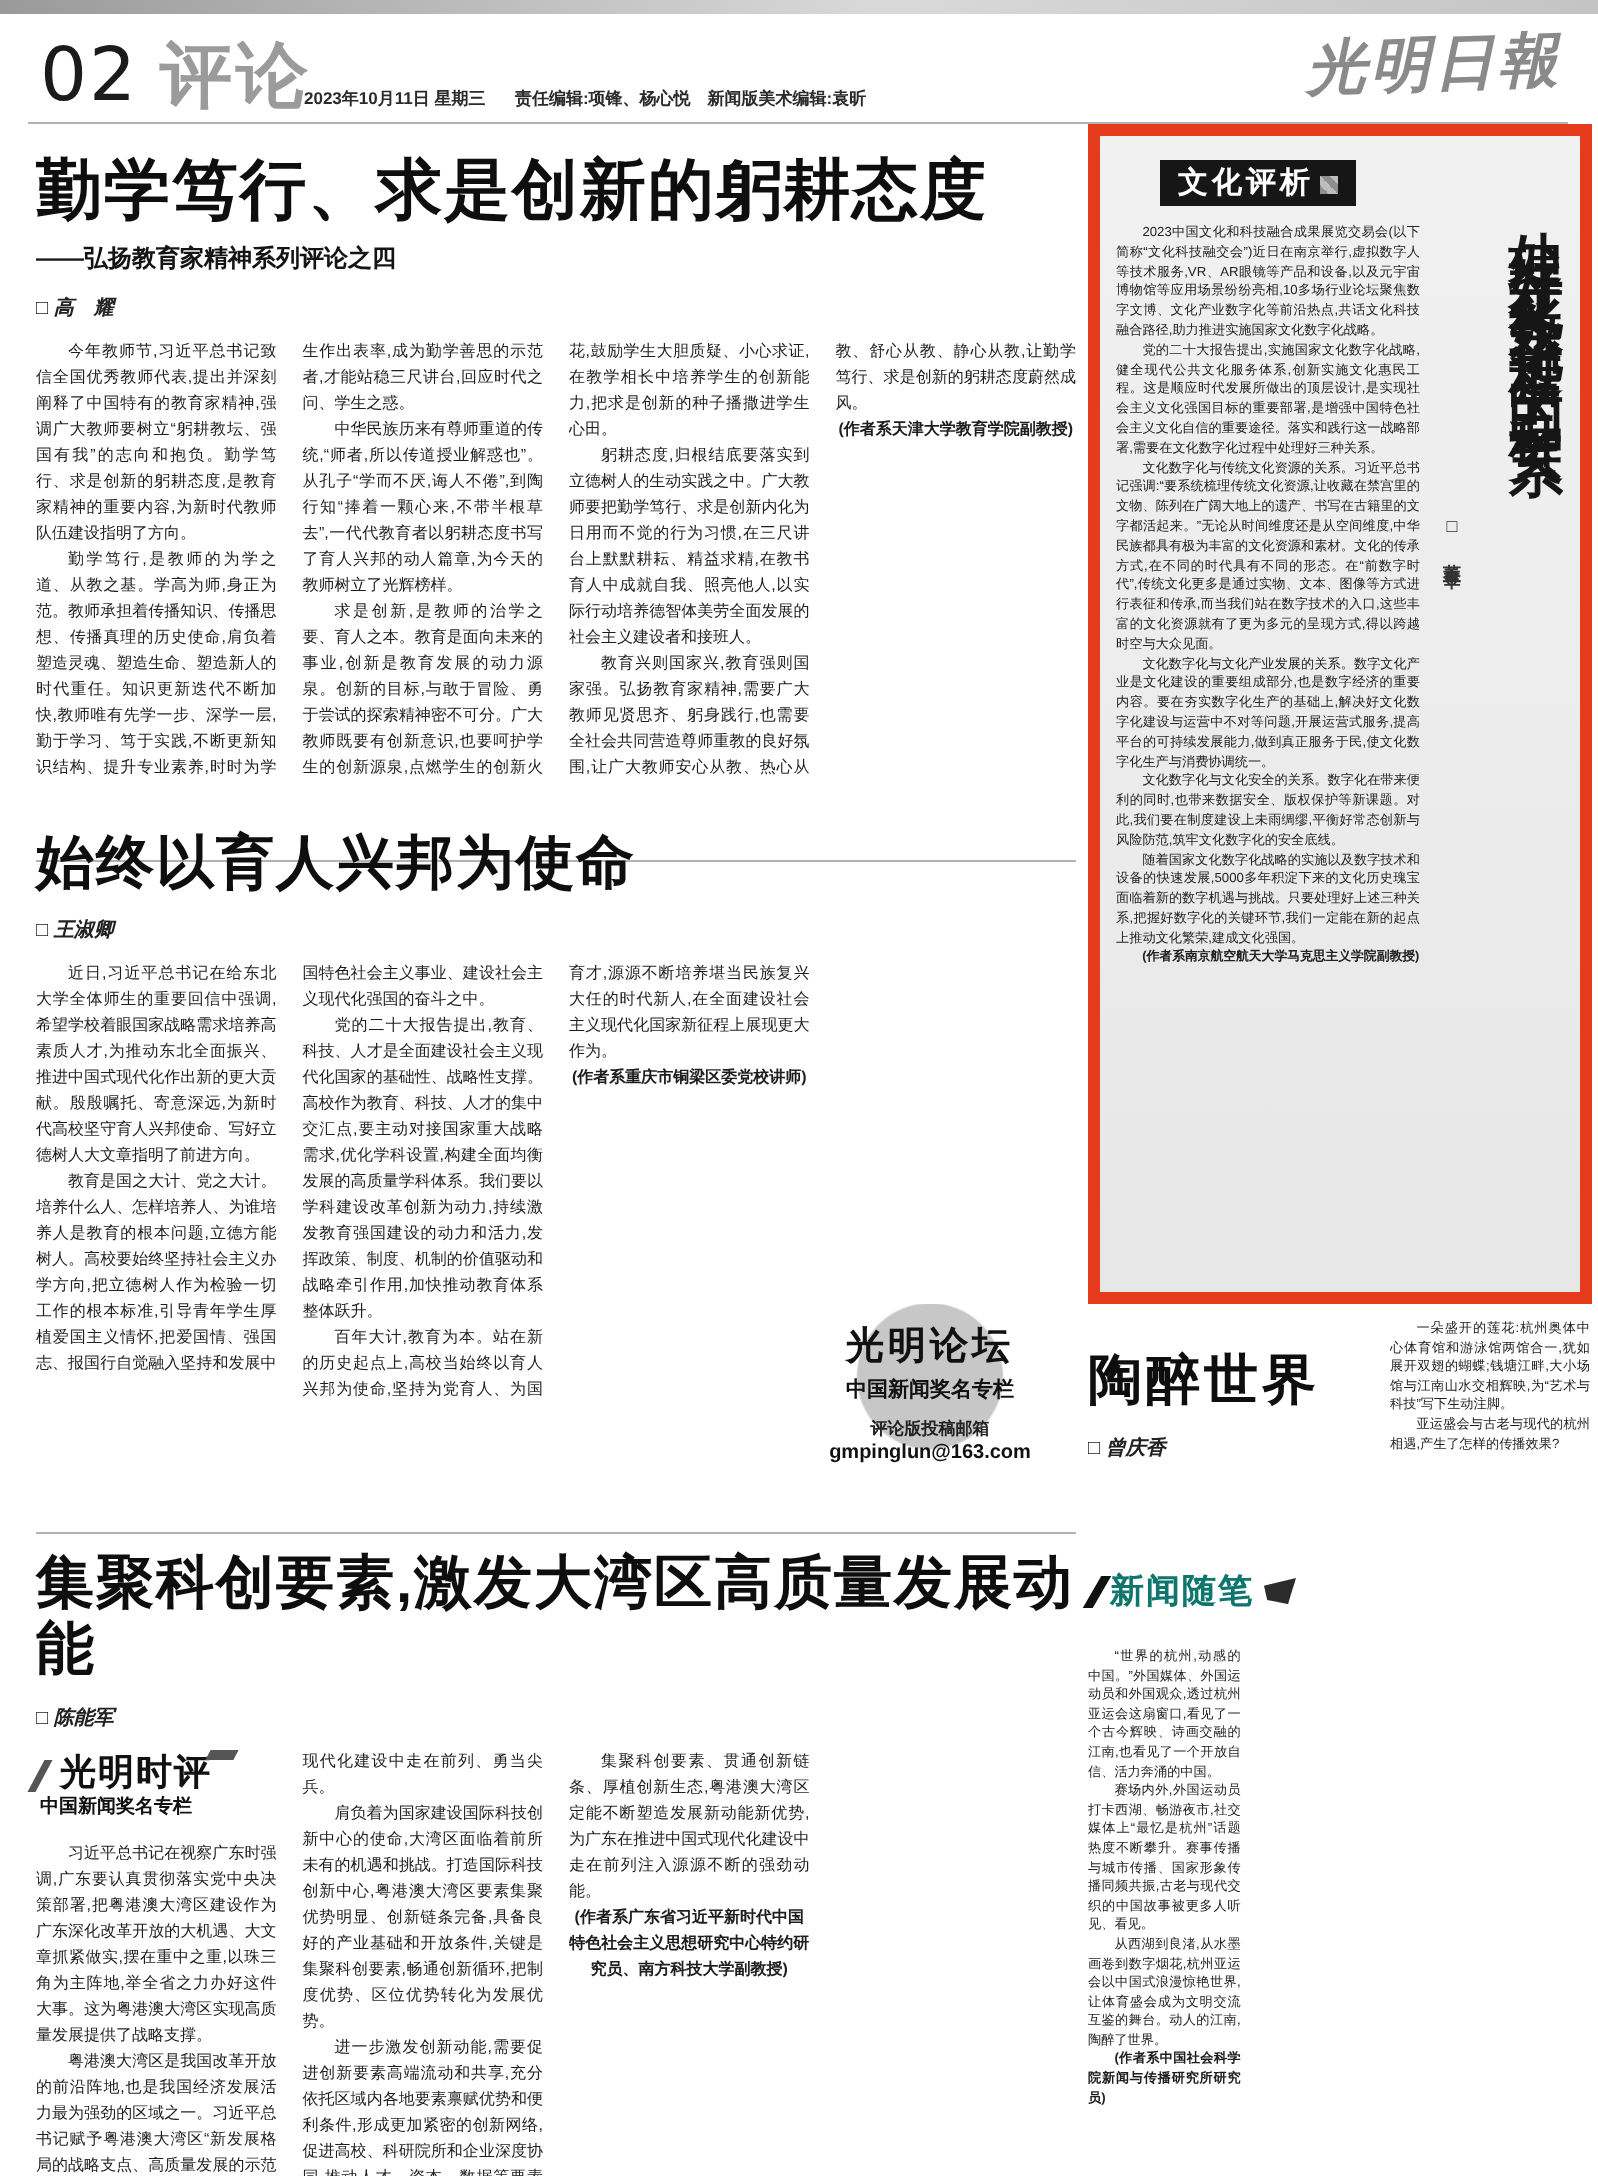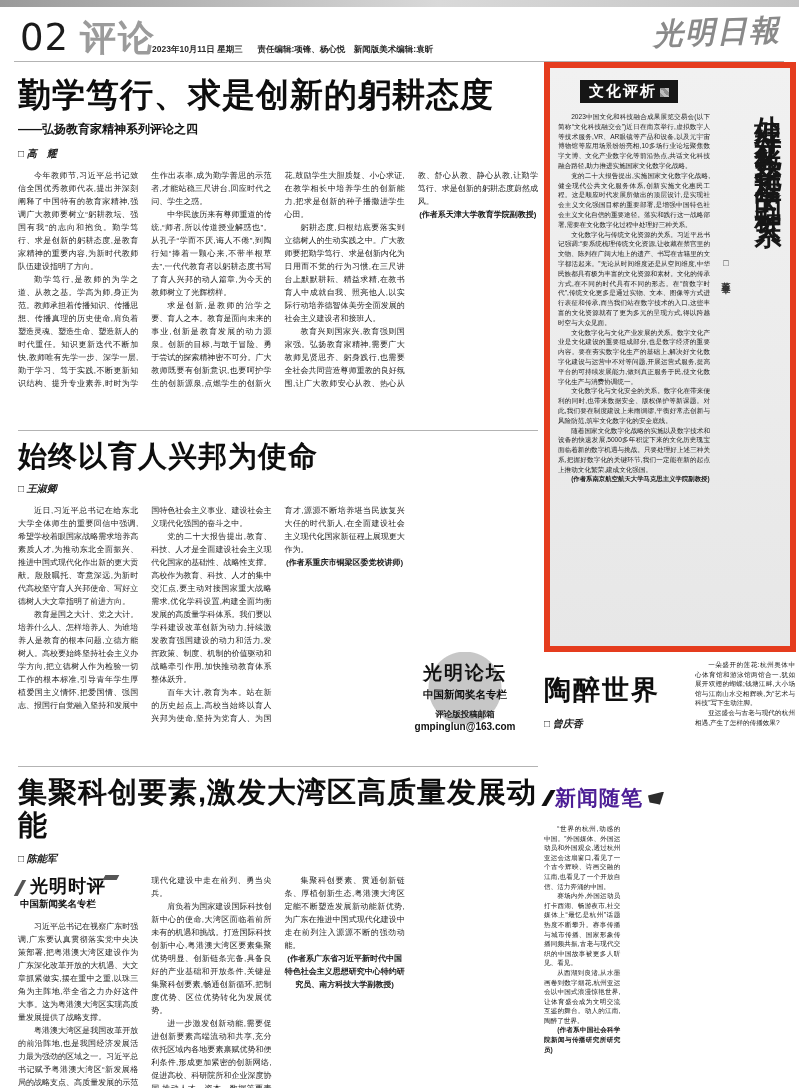--- a/index.html
+++ b/index.html
@@ -52,21 +52,21 @@
   .shiping{break-inside:avoid;margin:4px 10px 10px 2px;}
   .shiping .t{display:inline-block;position:relative;font-size:18px;font-weight:900;color:#111;
               padding:2px 10px;letter-spacing:1px;}
   .shiping .t::before{content:"";position:absolute;left:-2px;top:2px;width:4px;height:16px;
               background:#555;transform:skewX(-28deg);}
   .shiping .t::after{content:"";position:absolute;right:-2px;top:-3px;width:14px;height:5px;
               background:#555;transform:skewX(-28deg);}
   .shiping .s{font-size:9.5px;font-weight:900;color:#111;margin-top:1px;}
   .suibi{left:2px;top:128px;display:flex;align-items:center;}
   .suibi .slash{width:5px;height:16px;background:#111;transform:skewX(-30deg);margin-right:4px;}
-  .suibi .t{font-size:21px;font-weight:900;color:#4c1d95;letter-spacing:1px;}
+  .suibi .t{font-size:17px;font-weight:900;color:#0f766e;letter-spacing:1px;}
   .suibi .fold{width:16px;height:13px;margin-left:5px;background:#2c2c2c;
                clip-path:polygon(0 30%,100% 0,75% 100%,10% 85%);box-shadow:3px 2px 0 #9a9a9a;}
   
   .a3-title{font-size:27px;font-weight:900;color:#0e0e0e;line-height:1.35;letter-spacing:2px;margin:0;}
   .minicol{right:0;top:4px;width:100px;height:158px;font-size:6.6px;line-height:9.6px;
            text-align:justify;overflow:hidden;}
   .minicol p{margin:0;text-indent:2em;}
   .a3-body{left:0;top:168px;width:251px;height:262px;font-size:6.6px;line-height:9.6px;overflow:hidden;}
   .a3-body p{margin:0;text-indent:2em;text-align:justify;}
 </style>
@@ -95,21 +95,21 @@
       <p>勤学笃行,是教师的为学之道、从教之基。学高为师,身正为范。教师承担着传播知识、传播思想、传播真理的历史使命,肩负着塑造灵魂、塑造生命、塑造新人的时代重任。知识更新迭代不断加快,教师唯有先学一步、深学一层,勤于学习、笃于实践,不断更新知识结构、提升专业素养,时时为学生作出表率,成为勤学善思的示范者,才能站稳三尺讲台,回应时代之问、学生之惑。</p>
       <p>中华民族历来有尊师重道的传统,“师者,所以传道授业解惑也”。从孔子“学而不厌,诲人不倦”,到陶行知“捧着一颗心来,不带半根草去”,一代代教育者以躬耕态度书写了育人兴邦的动人篇章,为今天的教师树立了光辉榜样。</p>
       <p>求是创新,是教师的治学之要、育人之本。教育是面向未来的事业,创新是教育发展的动力源泉。创新的目标,与敢于冒险、勇于尝试的探索精神密不可分。广大教师既要有创新意识,也要呵护学生的创新源泉,点燃学生的创新火花,鼓励学生大胆质疑、小心求证,在教学相长中培养学生的创新能力,把求是创新的种子播撒进学生心田。</p>
       <p>躬耕态度,归根结底要落实到立德树人的生动实践之中。广大教师要把勤学笃行、求是创新内化为日用而不觉的行为习惯,在三尺讲台上默默耕耘、精益求精,在教书育人中成就自我、照亮他人,以实际行动培养德智体美劳全面发展的社会主义建设者和接班人。</p>
       <p>教育兴则国家兴,教育强则国家强。弘扬教育家精神,需要广大教师见贤思齐、躬身践行,也需要全社会共同营造尊师重教的良好氛围,让广大教师安心从教、热心从教、舒心从教、静心从教,让勤学笃行、求是创新的躬耕态度蔚然成风。</p>
       <p class="note">(作者系天津大学教育学院副教授)</p>
     </div>
   </div>
   <div class="abs hr" style="left:18px;top:430px;width:520px;"></div>
 
-  <div class="abs" style="left:18px;top:440px;width:520px;">
+  <div class="abs" style="left:18px;top:416px;width:520px;">
     <div class="h1" style="font-size:29px;">始终以育人兴邦为使命</div>
     <div class="byline">□ 王淑卿</div>
     <div class="body cols4" style="height:230px;margin-top:8px;">
       <p>近日,习近平总书记在给东北大学全体师生的重要回信中强调,希望学校着眼国家战略需求培养高素质人才,为推动东北全面振兴、推进中国式现代化作出新的更大贡献。殷殷嘱托、寄意深远,为新时代高校坚守育人兴邦使命、写好立德树人大文章指明了前进方向。</p>
       <p>教育是国之大计、党之大计。培养什么人、怎样培养人、为谁培养人是教育的根本问题,立德方能树人。高校要始终坚持社会主义办学方向,把立德树人作为检验一切工作的根本标准,引导青年学生厚植爱国主义情怀,把爱国情、强国志、报国行自觉融入坚持和发展中国特色社会主义事业、建设社会主义现代化强国的奋斗之中。</p>
       <p>党的二十大报告提出,教育、科技、人才是全面建设社会主义现代化国家的基础性、战略性支撑。高校作为教育、科技、人才的集中交汇点,要主动对接国家重大战略需求,优化学科设置,构建全面均衡发展的高质量学科体系。我们要以学科建设改革创新为动力,持续激发教育强国建设的动力和活力,发挥政策、制度、机制的价值驱动和战略牵引作用,加快推动教育体系整体跃升。</p>
       <p>百年大计,教育为本。站在新的历史起点上,高校当始终以育人兴邦为使命,坚持为党育人、为国育才,源源不断培养堪当民族复兴大任的时代新人,在全面建设社会主义现代化国家新征程上展现更大作为。</p>
       <p class="note">(作者系重庆市铜梁区委党校讲师)</p>
     </div>
   </div>

